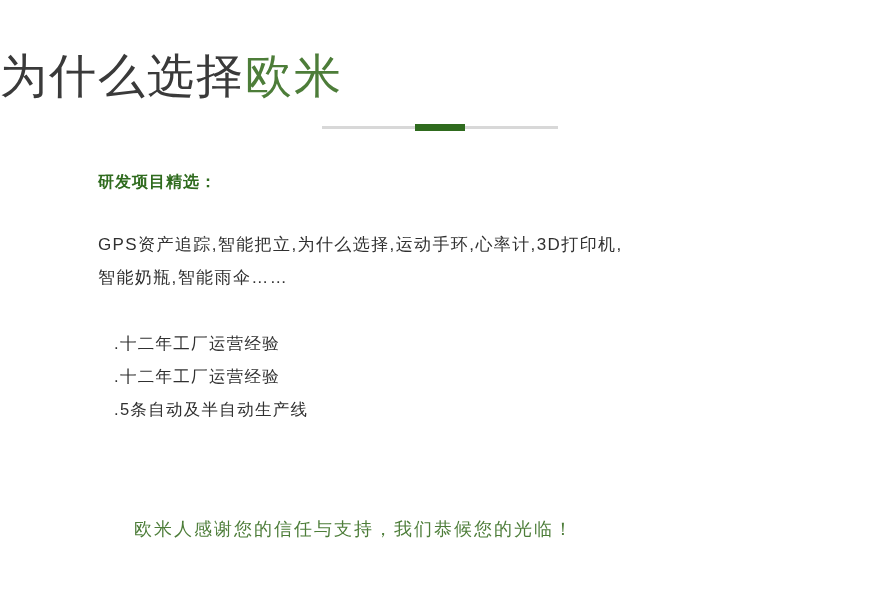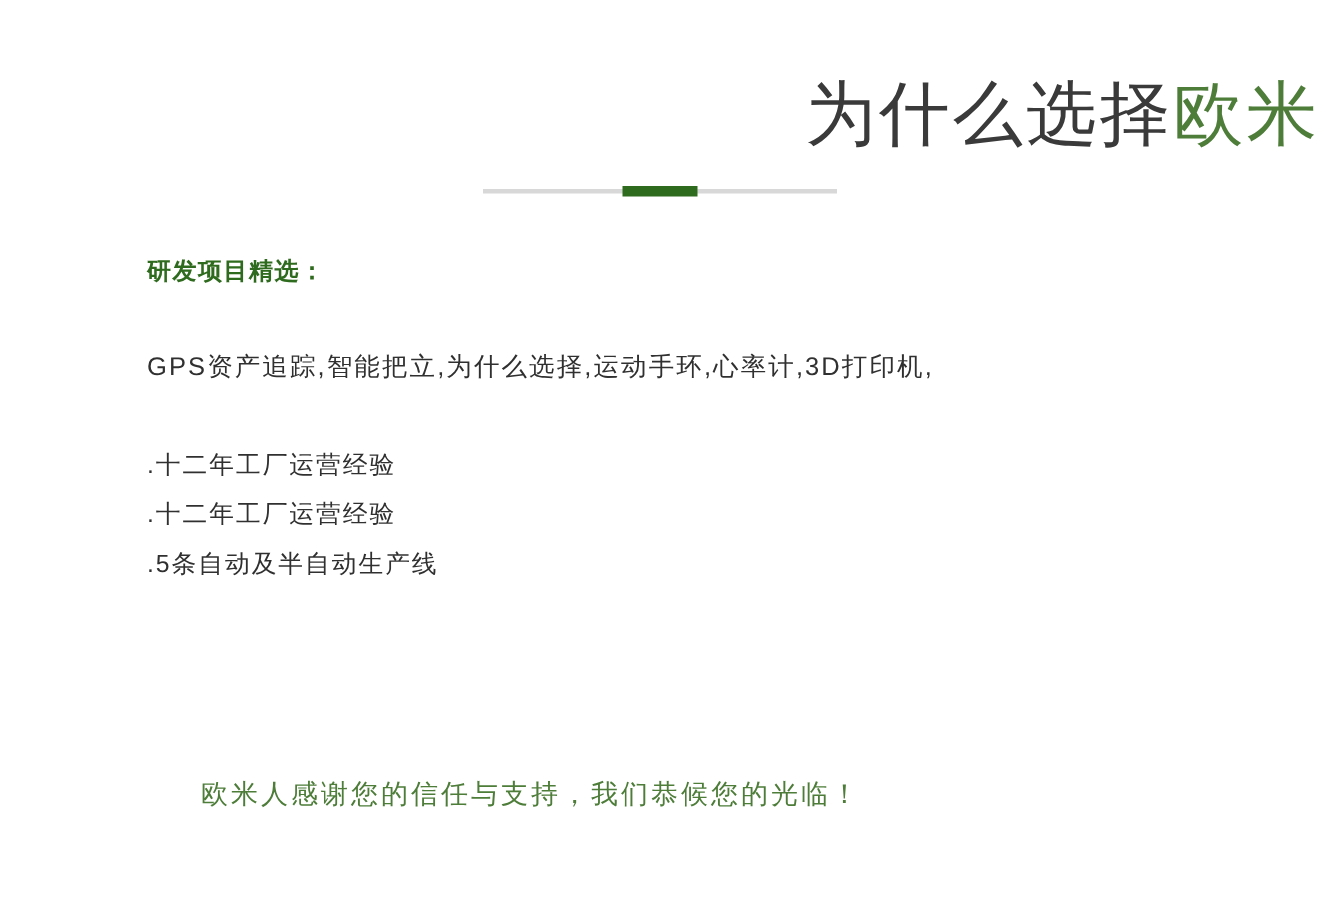--- a/index.html
+++ b/index.html
@@ -22,21 +22,21 @@
     background: #ffffff;
     box-sizing: border-box;
   }
 
   
   .header {
     position: absolute;
     top: 46px;
     left: 0;
     width: 880px;
-    text-align: right;
+    text-align: left;
   }
 
   .title {
     font-size: 47px;
     line-height: 60px;
     letter-spacing: 2px;
     font-weight: 400;
     color: #3a3a3a;
     white-space: nowrap;
     font-family: "Liberation Sans", "DejaVu Sans", sans-serif;
@@ -89,21 +89,21 @@
     letter-spacing: 1.4px;
     font-family: "Liberation Sans", "DejaVu Sans", sans-serif;
   }
   .intro-line {
     display: block;
     white-space: nowrap;
   }
 
   .feature-list {
     list-style: none;
-    margin: 33px 0 0 0;
+    margin: 33px 0 0 16px;
     padding: 0;
   }
   .feature-list li {
     font-size: 16.5px;
     line-height: 33px;
     color: #303030;
     letter-spacing: 1.3px;
     white-space: nowrap;
     font-family: "Liberation Sans", "DejaVu Sans", sans-serif;
   }
@@ -135,20 +135,21 @@
   <div class="divider">
     <div class="divider-mark"></div>
   </div>
 
   <div class="content">
 
     <div class="section-heading">研发项目精选：</div>
 
     <p class="intro">
       <span class="intro-line">GPS资产追踪,智能把立,为什么选择,运动手环,心率计,3D打印机,</span>
+      <span class="intro-line">智能奶瓶,智能雨伞……</span>
     </p>
 
     <ul class="feature-list">
       <li>.十二年工厂运营经验</li>
       <li>.十二年工厂运营经验</li>
       <li>.5条自动及半自动生产线</li>
     </ul>
 
   </div>
 

